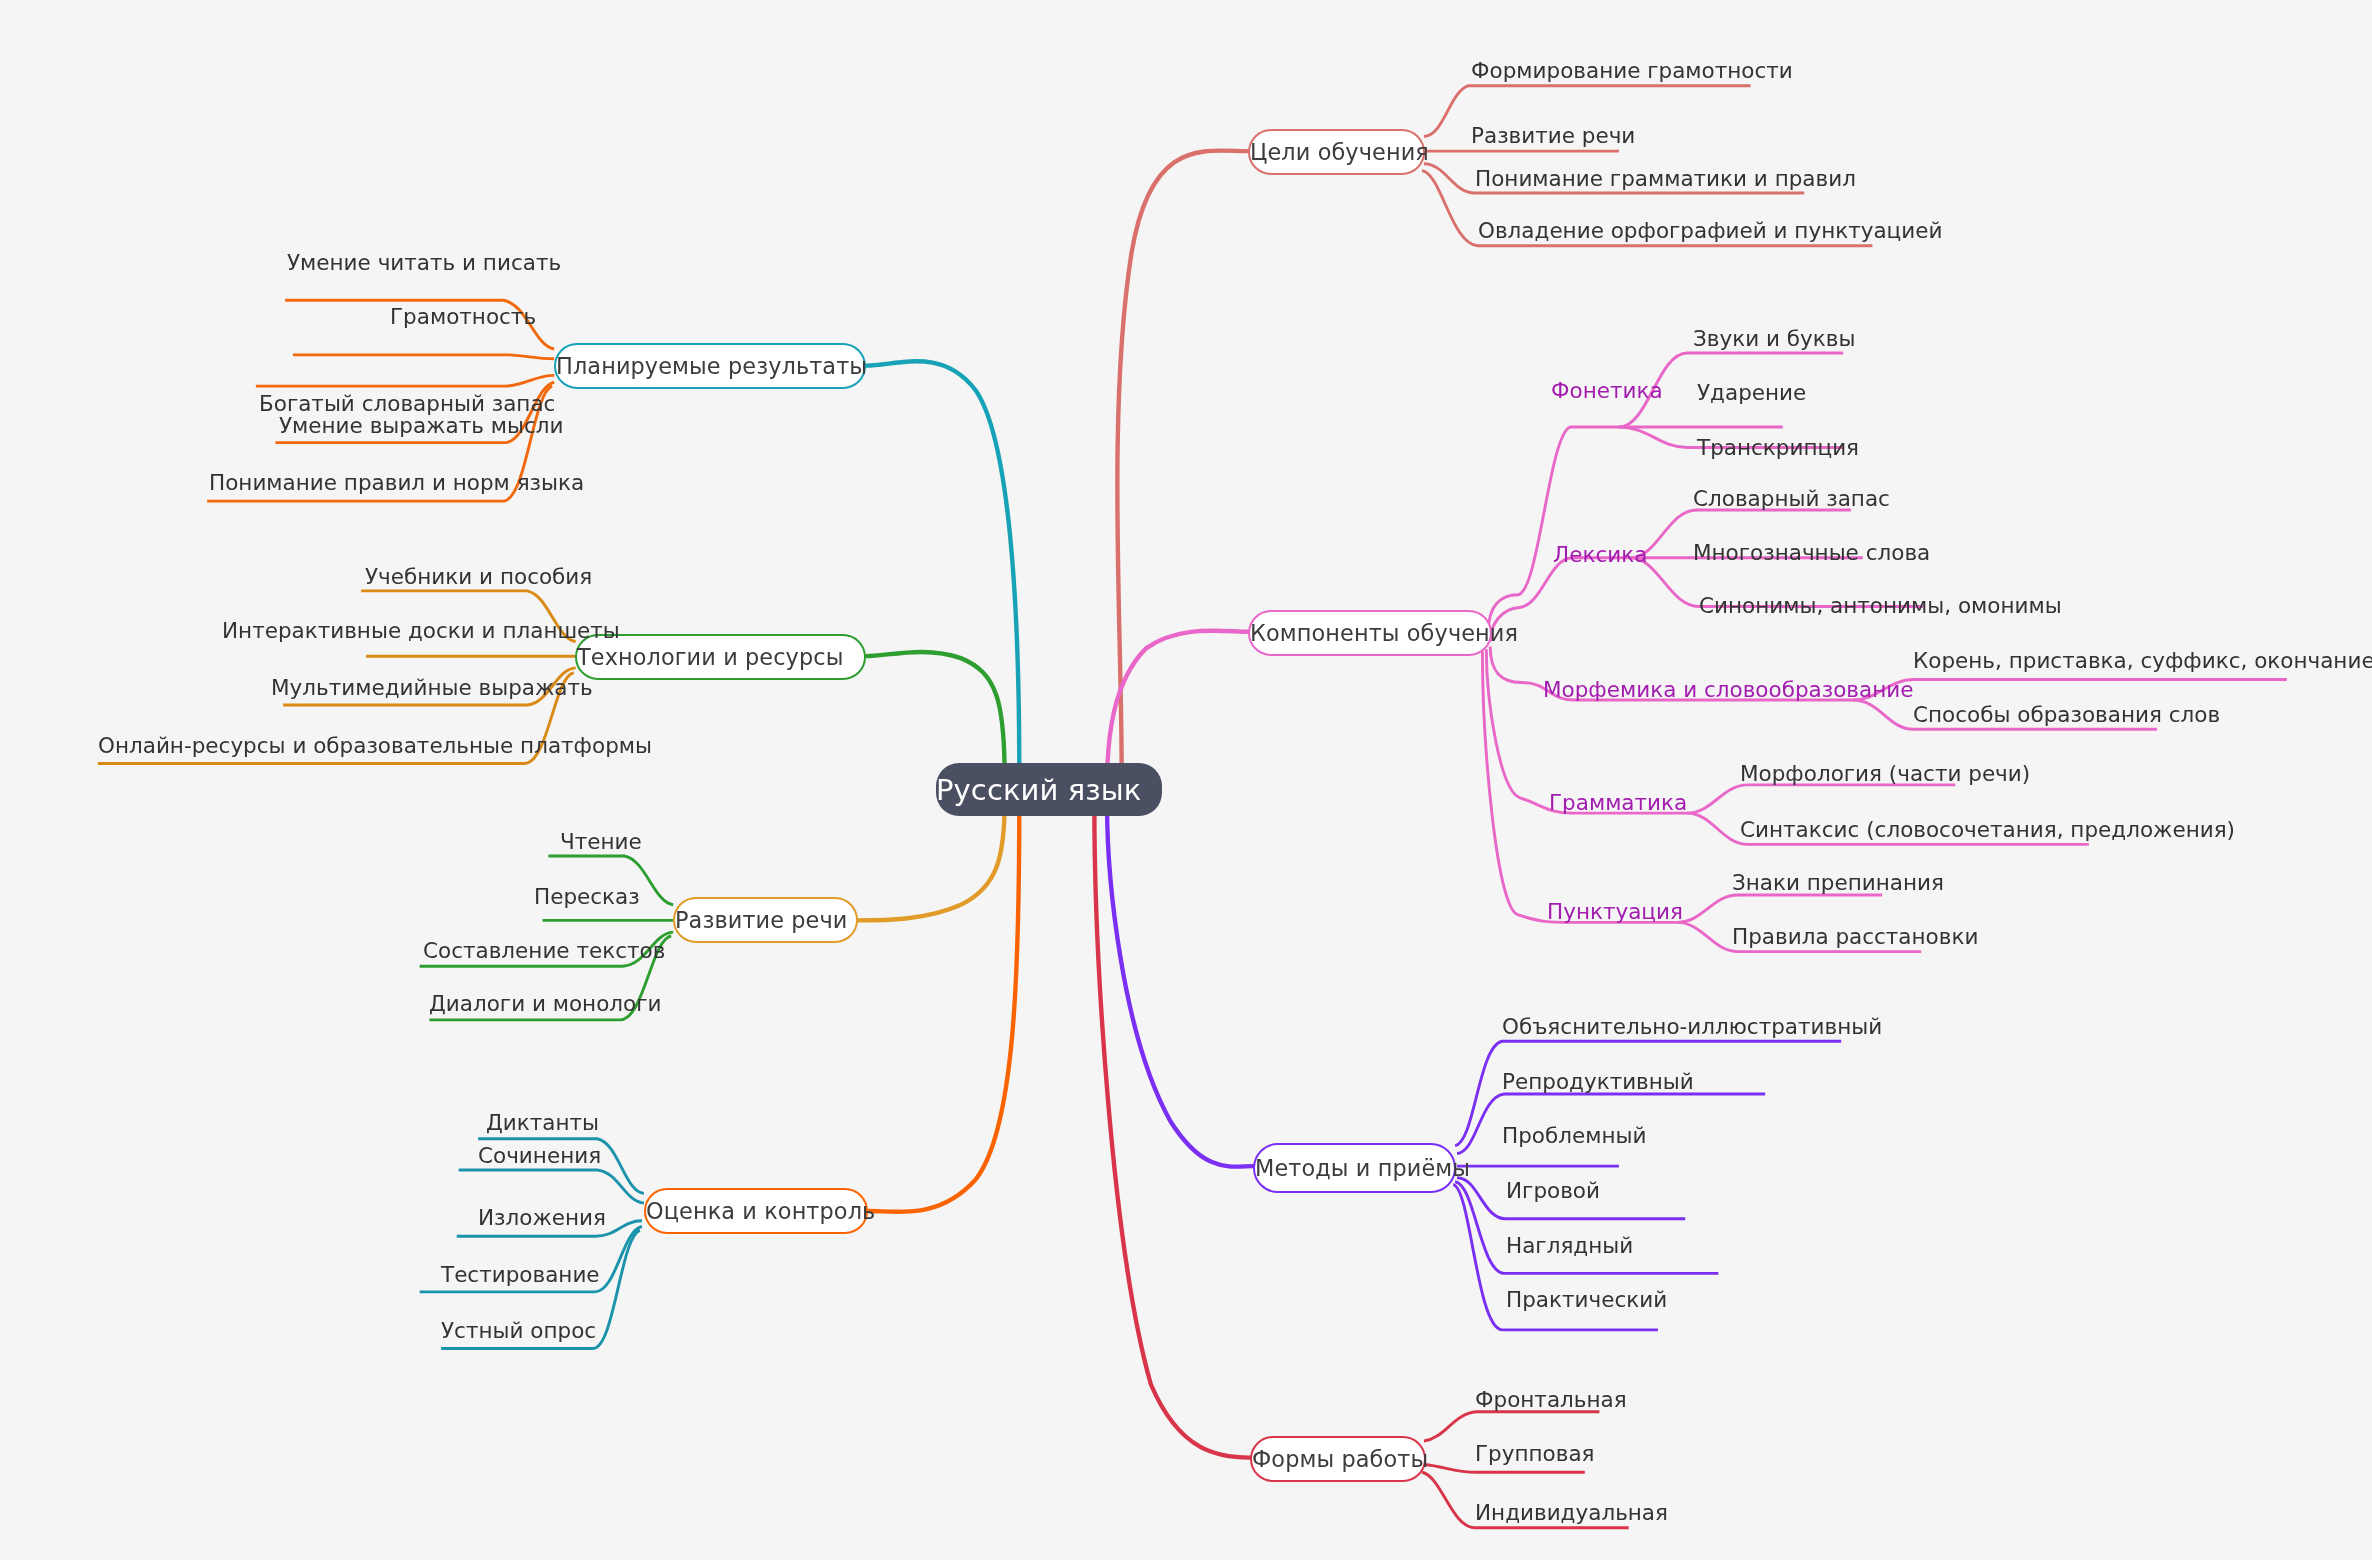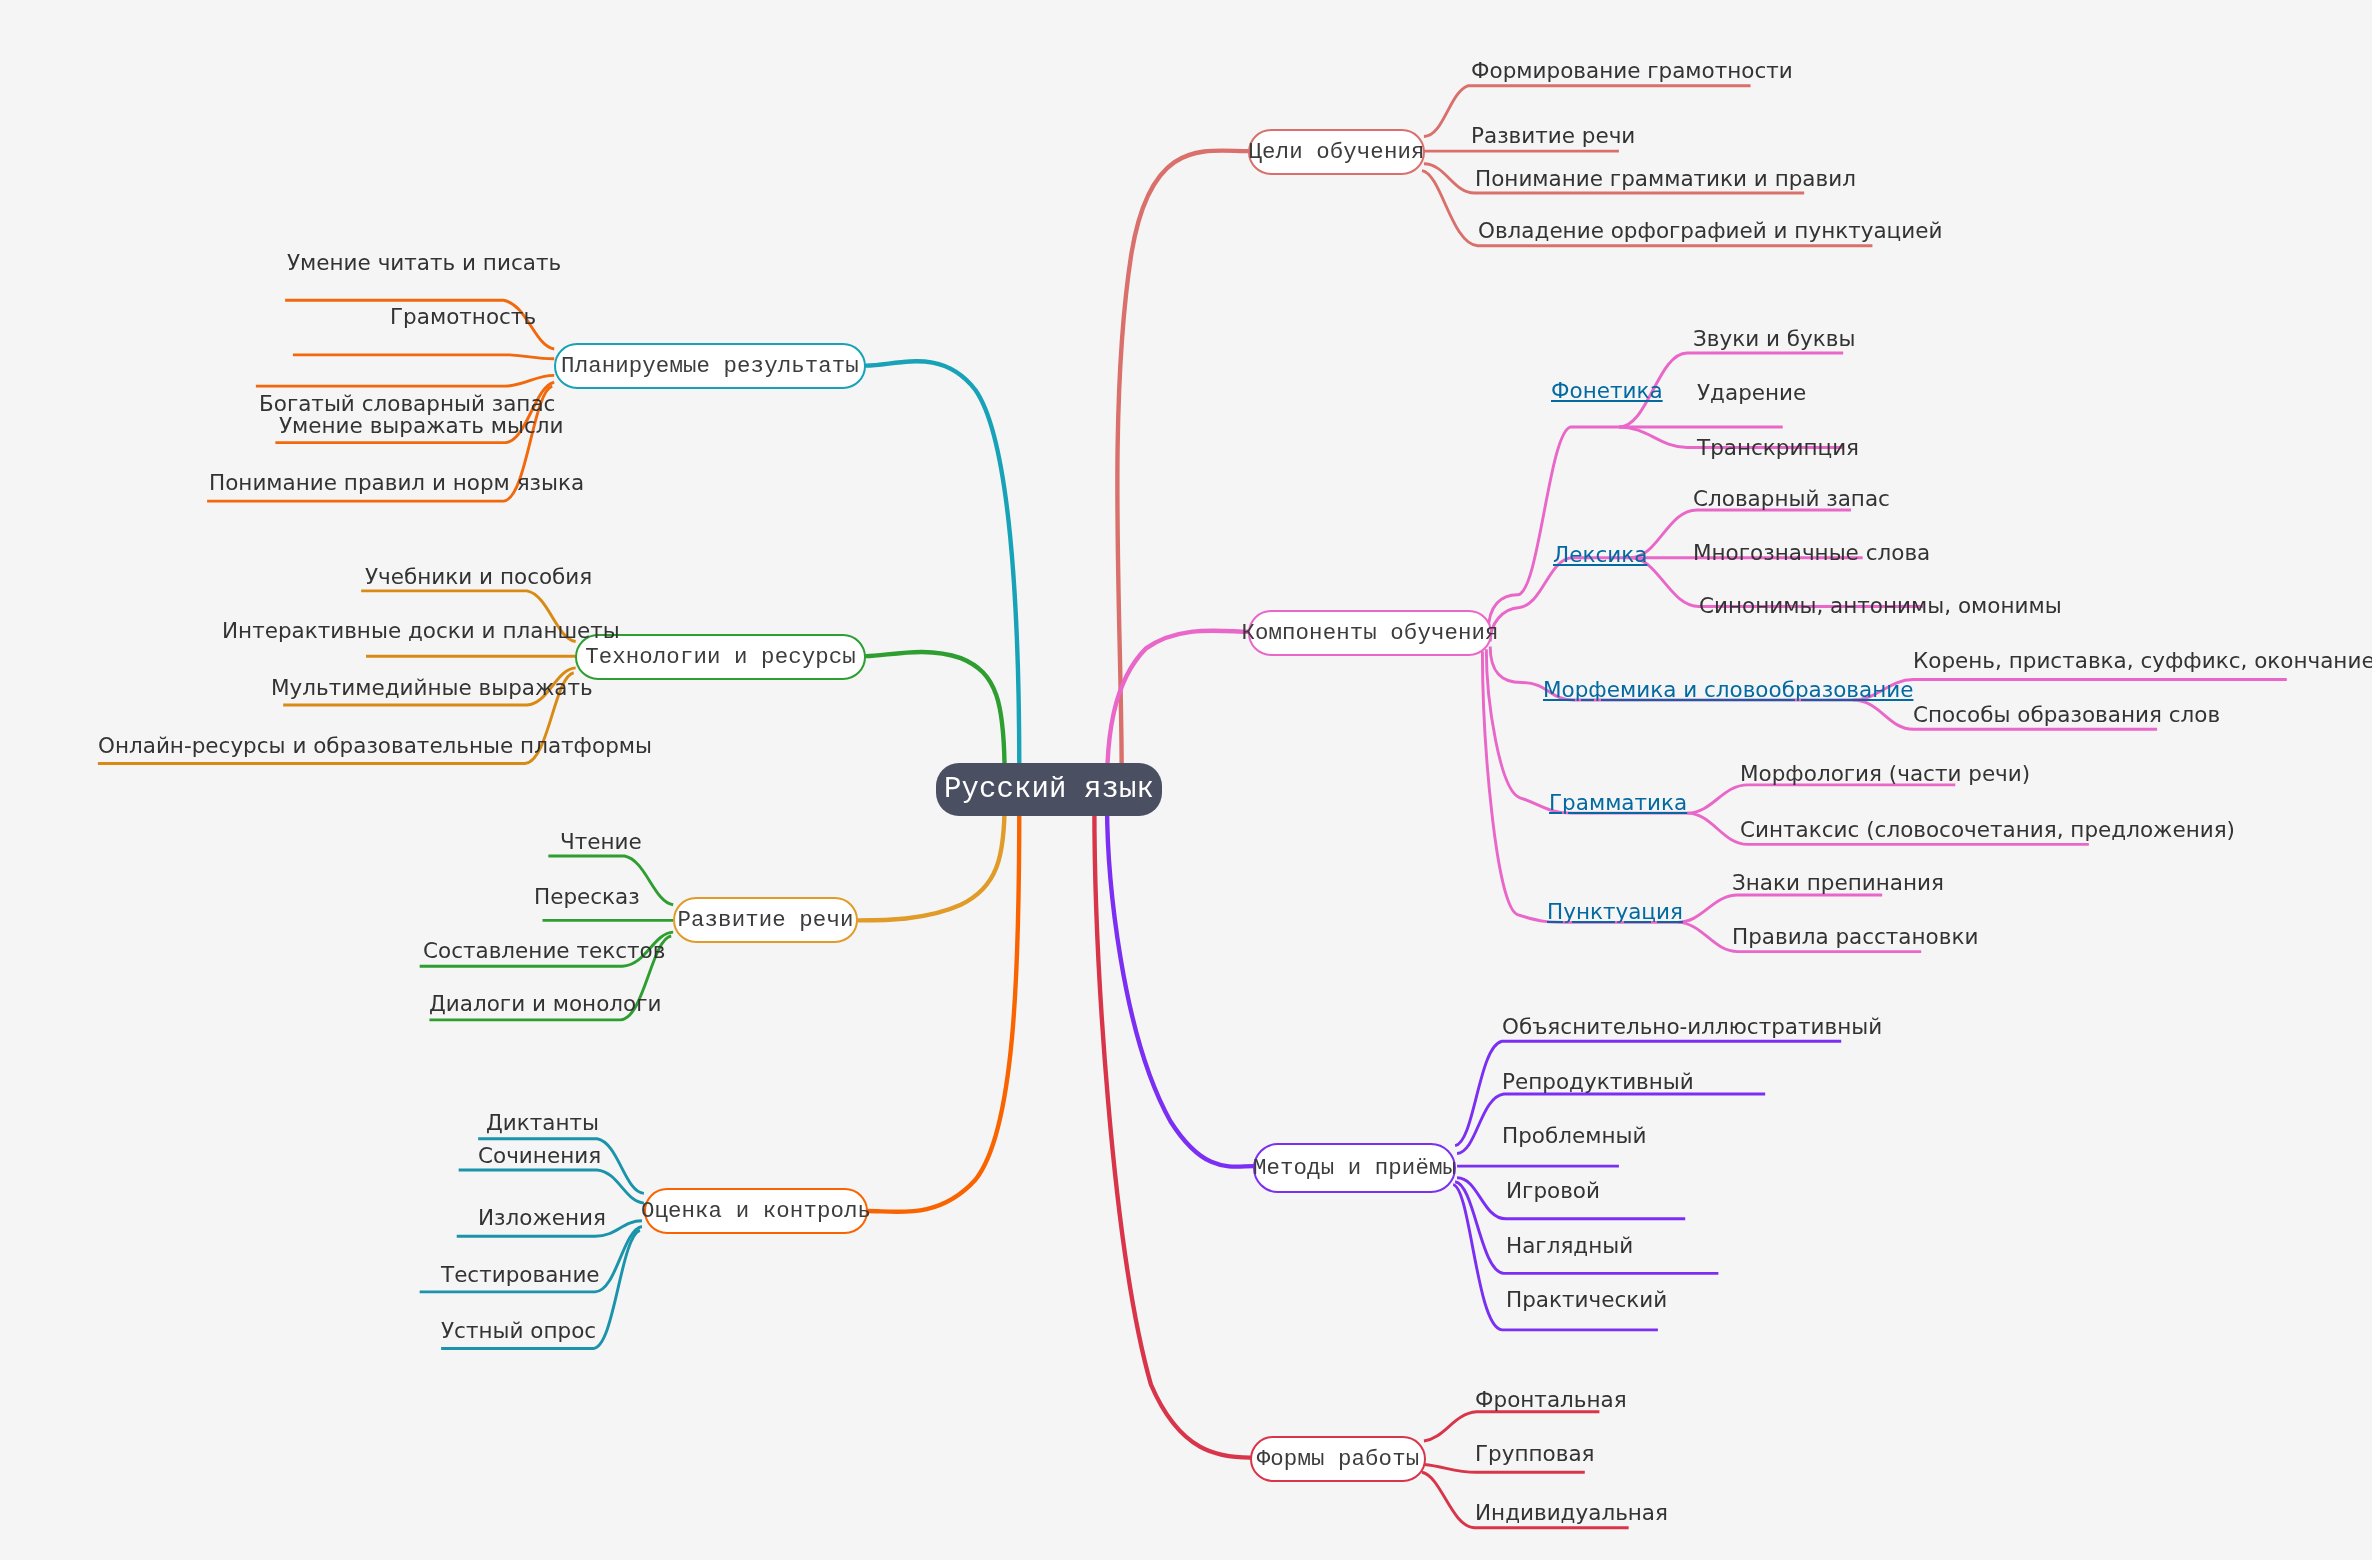--- a/index.html
+++ b/index.html
@@ -9,45 +9,44 @@
     font-family:"DejaVu Sans","Liberation Sans",sans-serif;
     overflow:hidden;
   }
   #canvas{position:relative;width:2373px;height:1560px;}
   svg#wires{position:absolute;left:0;top:0;width:2373px;height:1560px;pointer-events:none;}
 
   
   .node{
     position:absolute;
     box-sizing:border-box;
-    display:flex;align-items:center;justify-content:center;
+    display:flex;align-items:center;justify-content:flex-start;
     white-space:nowrap;
     background:#ffffff;
     border-radius:974px;
     font-size:22.4px;
     color:#3c3c3c;
     letter-spacing:0.1px;
-    font-family:Liberation Mono, monospace;
   }
   .node.root{
     background:#4a4f62;
     color:#ffffff;
     border:none;
     font-size:29px;
     border-radius:23px;
   }
   
   .label{
     position:absolute;
     white-space:nowrap;
     font-size:21.5px;
     color:#333333;
     line-height:1;
   }
-  .label.mid{font-size:21.5px;color:#0369a1;text-decoration:underline;}
+  .label.mid{font-size:21.5px;color:#a21caf;}
 </style>
 </head>
 <body>
 
 <div id="canvas">
 
   <svg id="wires" viewBox="0 0 2433 1600">
 
     <path d="M1150 790 C 1150 640, 1135 420, 1160 260 C 1180 140, 1235 155, 1280 155" stroke="#d9706b" stroke-width="4.5" fill="none" stroke-linecap="round"></path>
 

